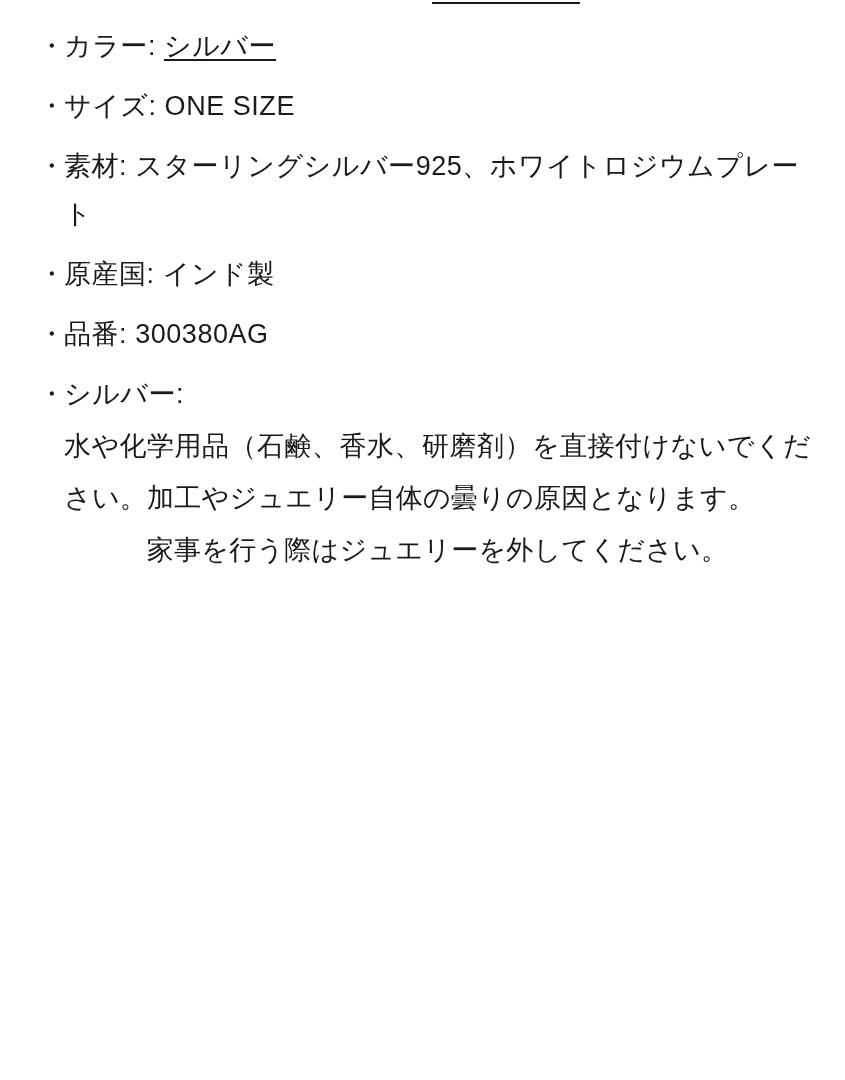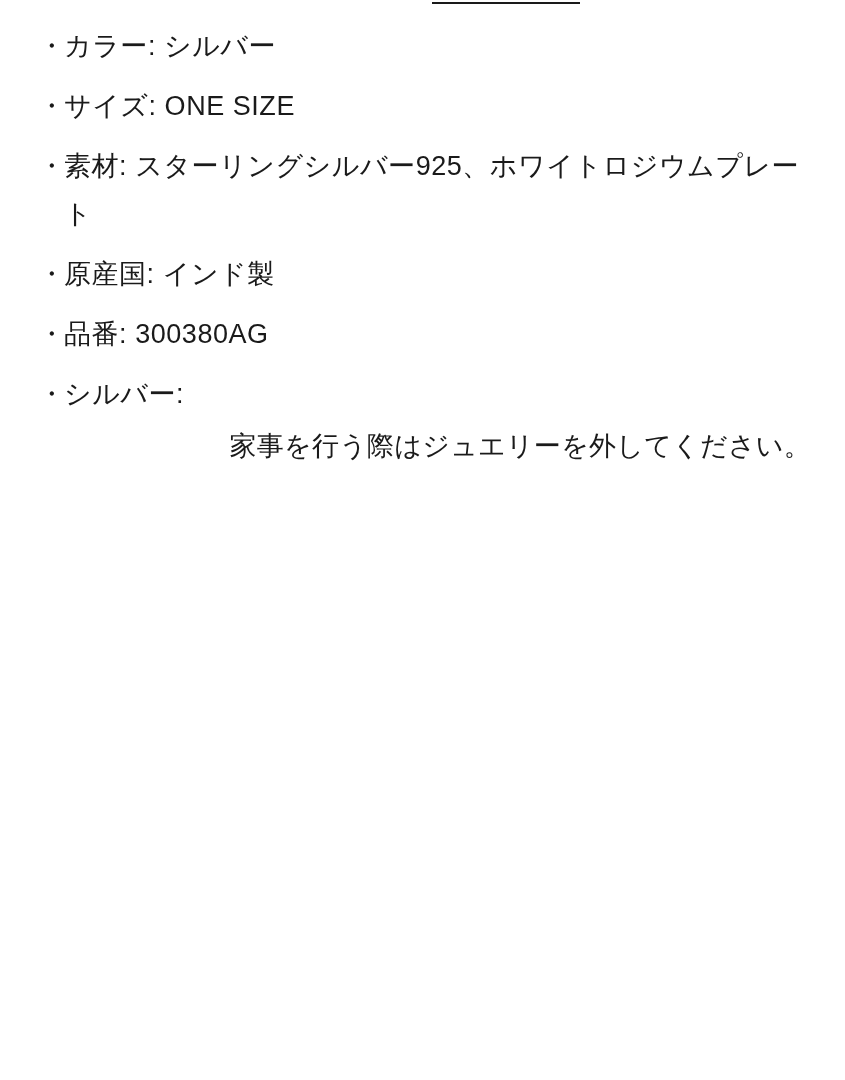--- a/index.html
+++ b/index.html
@@ -61,39 +61,40 @@
 
   .label {
     white-space: nowrap;
   }
 
   .value {
     white-space: normal;
   }
 
   .value.underline {
+    text-decoration: underline;
     text-underline-offset: 4px;
     text-decoration-thickness: 2px;
   }
 
   .care-body {
     margin-top: 2px;
   }
 
   .care-para {
     font-size: 27px;
     line-height: 52px;
     letter-spacing: 0.01em;
     margin: 0;
     text-align: justify;
     text-justify: inter-character;
   }
 
   .care-para:last-child {
-    text-align: right;
+    text-align: center;
   }
 
   .care-para.loose {
     word-spacing: 0.12em;
   }
 </style>
 </head>
 <body>
 
 <div class="page">
@@ -130,19 +131,20 @@
       <span class="bullet">・</span>
       <span class="label">品番:</span>
       <span class="value">300380AG</span>
     </li>
 
     <li class="spec-item">
       <span class="bullet">・</span>
       <span class="label">シルバー:</span>
 
       <div class="care-body">
+        <p class="care-para loose">水や化学用品（石鹸、香水、研磨剤）を直接付けないでください。加工やジュエリー自体の曇りの原因となります。</p>
         <p class="care-para">家事を行う際はジュエリーを外してください。</p>
       </div>
     </li>
 
   </ul>
 
 </div>
 
 </body></html>

